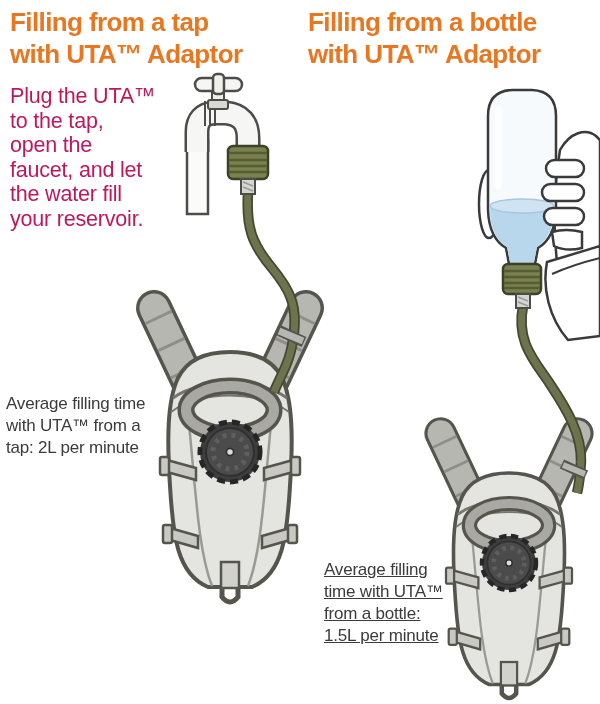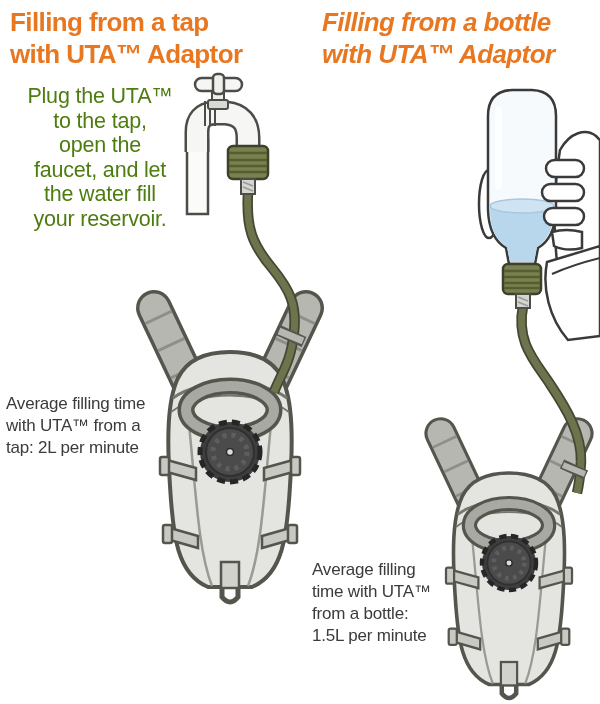--- a/index.html
+++ b/index.html
@@ -5,22 +5,22 @@
   html,body{margin:0;padding:0;background:#ffffff;}
   #stage{
     position:relative;width:600px;height:704px;background:#ffffff;overflow:hidden;
     font-family:"Liberation Sans", sans-serif;
   }
   .heading{
     position:absolute;font-weight:700;font-size:26px;line-height:32px;
     letter-spacing:-0.6px;color:#e87722;white-space:pre-line;
   }
   .bodytext{
-    position:absolute;font-size:21.5px;line-height:24.5px;color:#4d7c0f;
-    white-space:pre-line;letter-spacing:-0.2px;text-align:center;
+    position:absolute;font-size:21.5px;line-height:24.5px;color:#be185d;
+    white-space:pre-line;letter-spacing:-0.2px;
   }
   .caption{
     position:absolute;font-size:17px;line-height:22px;color:#3b3b3b;
     white-space:pre-line;letter-spacing:-0.2px;
   }
   svg{position:absolute;left:0;top:0;}
 </style>
 </head>
 <body>
 
@@ -164,32 +164,32 @@
       <g>
         <rect x="516" y="294" width="14" height="14" fill="#d6d6d1" stroke="#4c4c48" stroke-width="2"></rect>
         <path d="M518,297 l10,4 M518,302 l10,4" stroke="#9b9b95" stroke-width="1.5"></path>
       </g>
     </g>
   </svg>
 
   <div class="heading" style="left:10px;top:6px;width:290px;">Filling from a tap
 with UTA™ Adaptor</div>
 
-  <div class="heading" style="left:322px;top:6px;width:276px;font-style:italic;">Filling from a bottle
+  <div class="heading" style="left:308px;top:6px;width:276px;">Filling from a bottle
 with UTA™ Adaptor</div>
 
   <div class="bodytext" style="left:10px;top:84px;width:180px;">Plug the UTA™
 to the tap,
 open the
 faucet, and let
 the water fill
 your reservoir.</div>
 
 
   <div class="caption" style="left:6px;top:393px;width:152px;">Average filling time
 with UTA™ from a
 tap: 2L per minute</div>
 
-  <div class="caption" style="left:312px;top:559px;width:130px;">Average filling
+  <div class="caption" style="left:324px;top:559px;width:130px;text-decoration:underline;">Average filling
 time with UTA™
 from a bottle:
 1.5L per minute</div>
 </div>
 
 </body></html>

